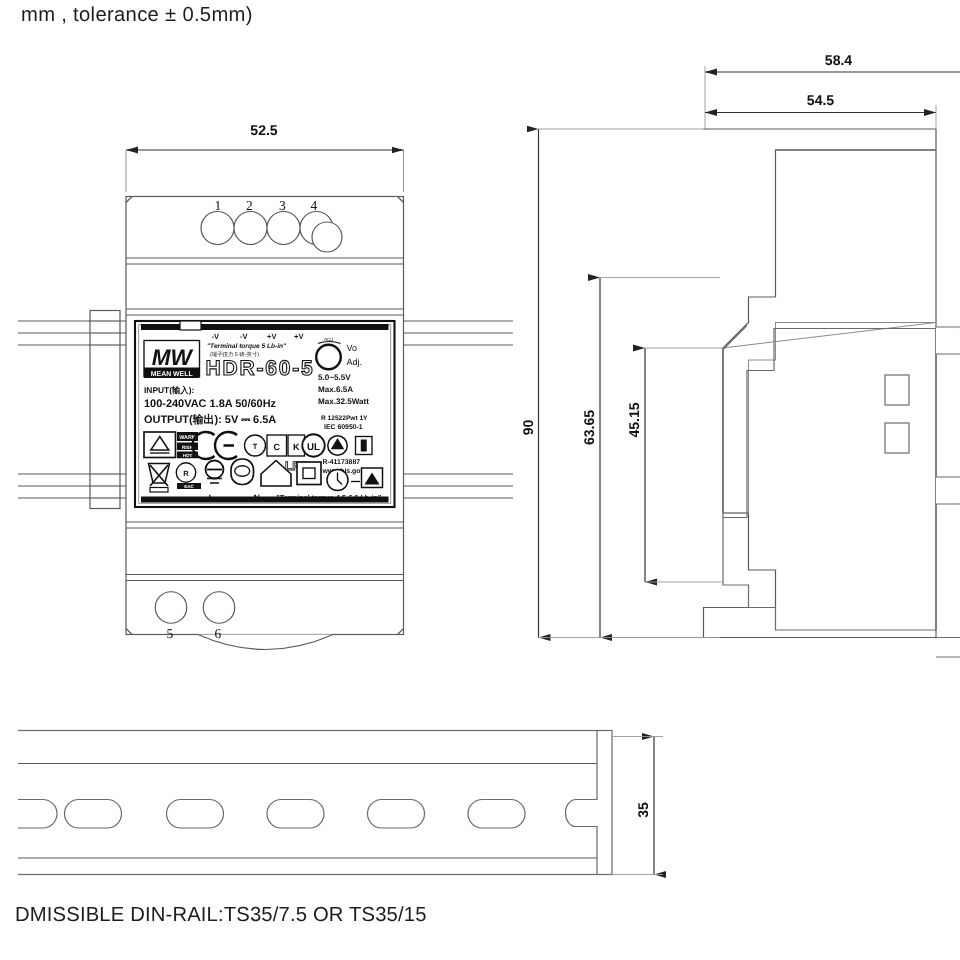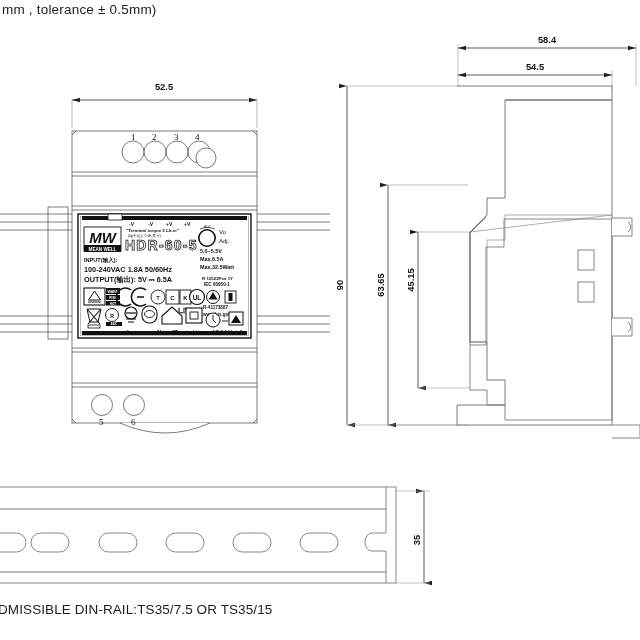--- a/index.html
+++ b/index.html
@@ -10,21 +10,21 @@
   body {
     width: 640px;
     height: 640px;
     position: relative;
     overflow: hidden;
     font-family: "Liberation Sans", sans-serif;
     color: #1a1a1a;
   }
   #sheet {
     position: absolute;
-    left: 0; top: 0;
+    left: 12px; top: 0;
     width: 536px;
     height: 640px;
     text-decoration: underline;
   }
   .txt {
     position: absolute;
     white-space: pre;
     font-family: "Liberation Sans", sans-serif;
     color: #1d1d1d;
   }

